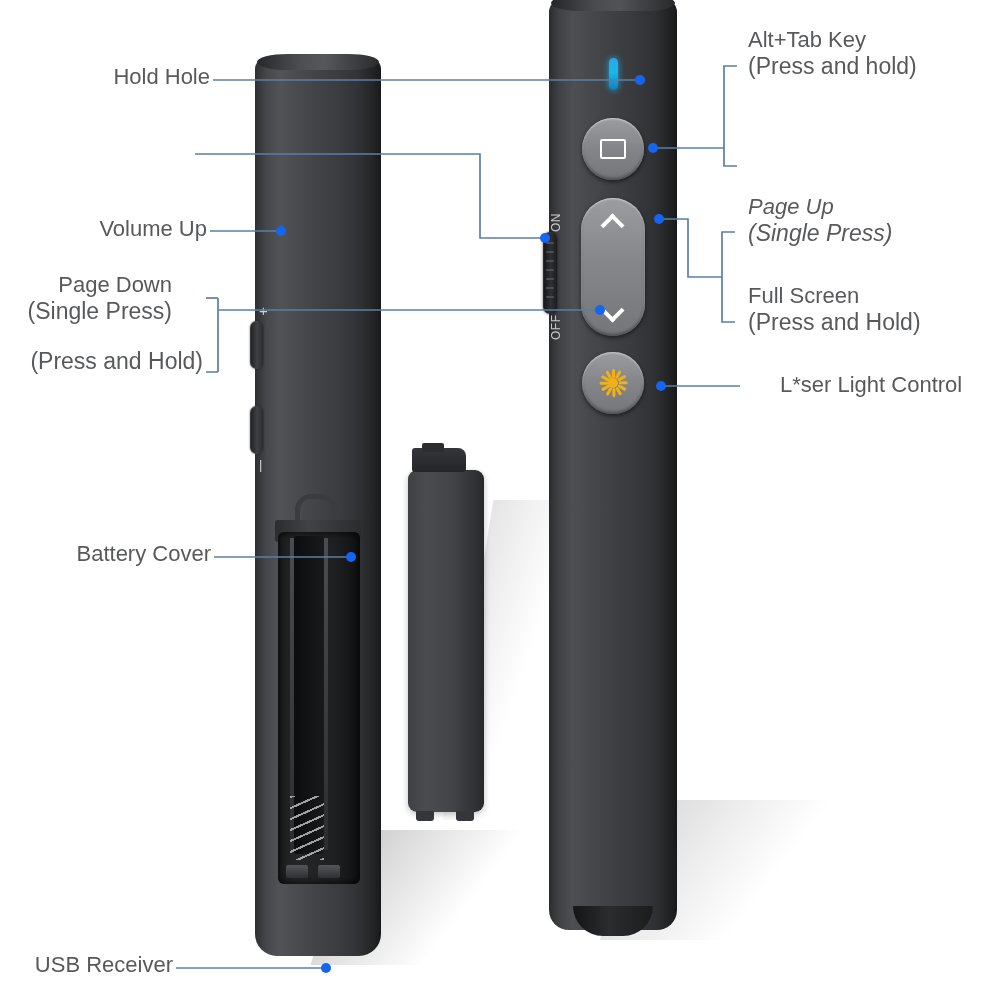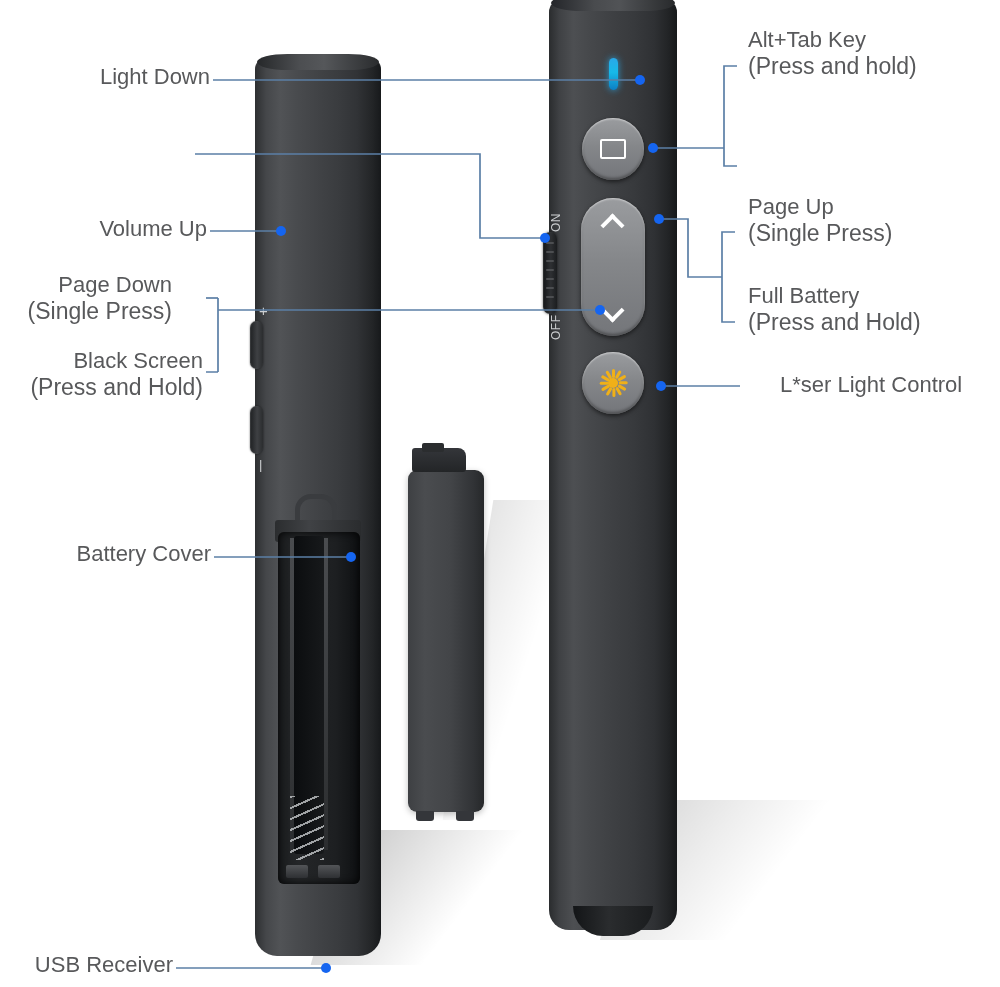--- a/index.html
+++ b/index.html
@@ -473,59 +473,58 @@
       <circle cx="600" cy="310" r="5"></circle>
       <circle cx="351" cy="557" r="5"></circle>
       <circle cx="326" cy="968" r="5"></circle>
       <circle cx="653" cy="148" r="5"></circle>
       <circle cx="659" cy="219" r="5"></circle>
       <circle cx="661" cy="386" r="5"></circle>
     </g>
   </svg>
 
   <div class="label ta-r" style="right:790px; top:64px;">
-    <span class="l-main">Light Down</span>
+    <span class="l-main">Hold Hole</span>
   </div>
 
 
   <div class="label ta-r" style="right:793px; top:216px;">
     <span class="l-main">Volume Up</span>
   </div>
 
   <div class="label ta-r" style="right:828px; top:272px;">
     <span class="l-main">Page Down</span>
     <span class="l-sub">(Single Press)</span>
   </div>
 
   <div class="label ta-r" style="right:797px; top:348px;">
-    <span class="l-main">Black Screen</span>
     <span class="l-sub">(Press and Hold)</span>
   </div>
 
   <div class="label ta-r" style="right:789px; top:541px;">
     <span class="l-main">Battery Cover</span>
   </div>
 
   <div class="label ta-r" style="right:827px; top:952px;">
     <span class="l-main">USB Receiver</span>
   </div>
 
   <div class="label ta-l" style="left:748px; top:27px;">
     <span class="l-main">Alt+Tab Key</span>
     <span class="l-sub">(Press and hold)</span>
   </div>
 
 
-  <div class="label ta-l" style="left:748px; top:194px;">
+  <div class="label ta-l" style="left:748px; top:194px;font-style:italic;">
     <span class="l-main">Page Up</span>
     <span class="l-sub">(Single Press)</span>
   </div>
 
   <div class="label ta-l" style="left:748px; top:283px;">
-    <span class="l-main">Full Battery</span>
+    <span class="l-main">Full Screen</span>
     <span class="l-sub">(Press and Hold)</span>
   </div>
 
   <div class="label ta-l" style="left:780px; top:372px;text-align:right;">
     <span class="l-main">L*ser Light Control</span>
   </div>
 
 </div>
 
 </body></html>

